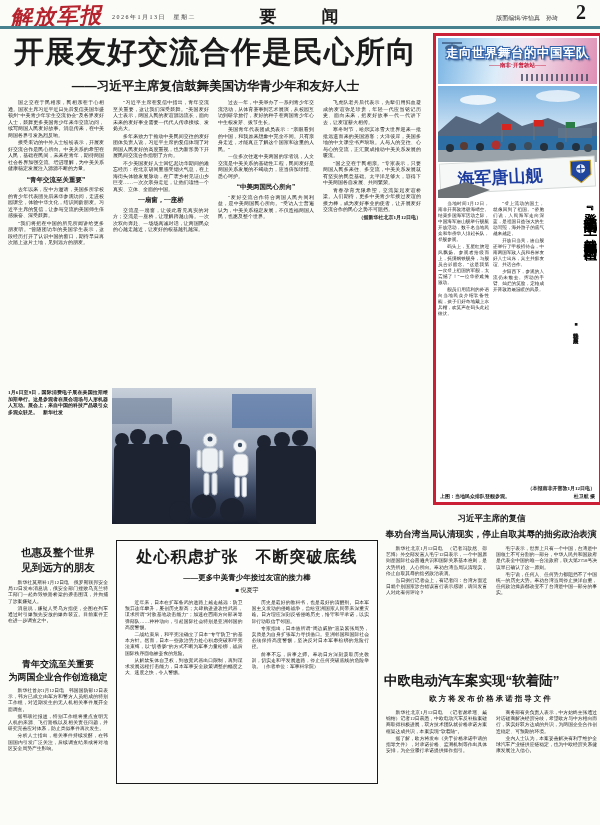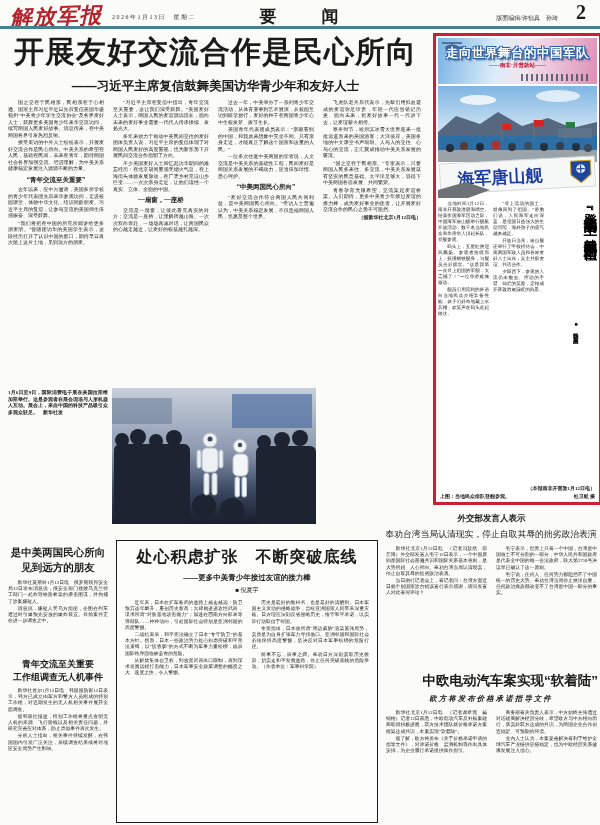--- a/index.html
+++ b/index.html
@@ -59,36 +59,36 @@
              padding:2px 2px 1px 2px;}
 
   
   .bl-hl1{left:8px;top:545px;width:100px;text-align:center;font-size:10.5px;font-weight:900;line-height:1.4;}
   .bl-body1{left:8px;top:580px;width:100px;height:74px;}
   .bl-hl2{left:8px;top:658px;width:100px;text-align:center;font-size:9px;font-weight:900;line-height:1.4;}
   .bl-body2{left:8px;top:688px;width:100px;height:132px;}
   .small-col{overflow:hidden;font-size:4.8px;line-height:6.2px;text-align:justify;color:#222;}
 
   
-  .cbox{left:116px;top:540px;width:262px;height:283px;border:1.5px solid #1a1a1a;box-sizing:border-box;
+  .cbox{left:116px;top:540px;width:262px;height:244px;border:1.5px solid #1a1a1a;box-sizing:border-box;
         padding:6px 8px;background:#fdfdfb;}
   .cbox-hl{text-align:center;font-size:16px;font-weight:900;letter-spacing:1px;}
   .cbox-sub{text-align:center;font-size:7.5px;font-weight:bold;margin-top:5px;}
   .cbox-by{text-align:center;font-size:6px;margin-top:3px;}
   .cbox-cols{display:flex;gap:9px;margin-top:5px;height:196px;overflow:hidden;}
   .cbox-col{flex:1;overflow:hidden;font-size:4.8px;line-height:6.2px;text-align:justify;}
 
   
   .kicker{left:386px;top:513px;width:211px;text-align:center;font-size:8.5px;font-weight:900;}
-  .tw-hl{left:384px;top:529px;width:214px;text-align:center;font-size:8.8px;font-weight:400;
+  .tw-hl{left:384px;top:529px;width:214px;text-align:center;font-size:8.8px;font-weight:700;
          letter-spacing:0;white-space:nowrap;}
   .tw-c1{left:386px;top:546px;width:101px;height:118px;}
   .tw-c2{left:496px;top:546px;width:101px;height:118px;}
-  .ev-hl{left:384px;top:672px;width:214px;text-align:right;font-size:13.5px;font-weight:900;}
-  .ev-sub{left:384px;top:694px;width:214px;text-align:center;font-size:7.5px;font-weight:bold;letter-spacing:2px;font-style:italic;}
+  .ev-hl{left:384px;top:672px;width:214px;text-align:left;font-size:13.5px;font-weight:900;}
+  .ev-sub{left:384px;top:694px;width:214px;text-align:center;font-size:7.5px;font-weight:bold;letter-spacing:2px;}
   .ev-c1{left:386px;top:710px;width:101px;height:112px;}
   .ev-c2{left:496px;top:710px;width:101px;height:112px;}
 </style>
 </head>
 <body>
 
 <div id="page">
 
   <div class="abs logo">解放军报</div>
   <div class="abs m-date">2026年1月13日　星期二</div>
@@ -273,31 +273,31 @@
       </div>
     </div>
     <div class="f-dateline">（本报南非开普敦1月12日电）</div>
     <div class="f-caption">
       <span>上图：当地民众排队登舰参观。</span>
       <span>杜卫航 摄</span>
     </div>
   </div>
 
   <div class="abs bl-hl1 sans">
-    <div>是中美两国民心所向</div>
+    <div>也惠及整个世界</div>
     <div>见到远方的朋友</div>
   </div>
   <div class="abs col small-col bl-body1">
       <p class="para">新华社莫斯科1月12日电　俄罗斯联邦安全局12日发布消息说，俄安全部门挫败乌克兰特工部门一起炸毁铁路桥梁的袭击图谋，并拘捕了涉案嫌疑人。</p>
       <p class="para">消息说，嫌疑人受乌方指使，企图在列车通过时引爆预先安放的爆炸装置。目前案件正在进一步调查之中。</p>
     </div>
 
   <div class="abs bl-hl2 sans">
     <div>青年交流至关重要</div>
-    <div>工作组调查无人机事件</div>
+    <div>为两国企业合作创造稳定</div>
   </div>
   <div class="abs col small-col bl-body2">
       <p class="para">新华社首尔1月12日电　韩国国防部12日表示，韩方已成立由军方和警方人员组成的特别工作组，对近期发生的无人机相关事件展开全面调查。</p>
       <p class="para">据韩联社报道，特别工作组将重点查明无人机的来源、飞行路线以及相关责任问题，并研究完善应对体系，防止类似事件再次发生。</p>
       <p class="para">分析人士指出，相关事件持续发酵，在韩国国内引发广泛关注，后续调查结果或将对地区安全局势产生影响。</p>
     </div>
 
   <div class="abs cbox">
     <div class="cbox-hl sans">处心积虑扩张　不断突破底线</div>
     <div class="cbox-sub sans">——更多中美青少年接过友谊的接力棒</div>
@@ -309,21 +309,21 @@
           <p class="para">从解禁集体自卫权，到放宽武器出口限制，再到谋求发展远程打击能力，日本军事安全政策调整的幅度之大、速度之快，令人警惕。</p>
         </div>
       <div class="cbox-col">
           <p class="para">历史是最好的教科书，也是最好的清醒剂。日本军国主义发动的侵略战争，曾给亚洲国家人民带来深重灾难。日方理应深刻反省侵略历史，恪守和平承诺，以实际行动取信于邻国。</p>
           <p class="para">专家指出，日本借所谓“周边威胁”渲染紧张局势，实质是为自身扩张军力寻找借口。亚洲邻国和国际社会必须保持高度警惕，坚决反对日本军事松绑的危险行径。</p>
           <p class="para">前事不忘，后事之师。奉劝日方深刻汲取历史教训，切实走和平发展道路，停止任何突破底线的危险举动。（作者单位：军事科学院）</p>
         </div>
     </div>
   </div>
 
-  <div class="abs kicker sans">外交部发言人表示</div>
+  <div class="abs kicker sans">习近平主席的复信</div>
   <div class="abs tw-hl sans">奉劝台湾当局认清现实，停止自取其辱的拙劣政治表演</div>
   <div class="abs col small-col tw-c1">
       <p class="para">新华社北京1月12日电　（记者冯歆然、邵艺博）外交部发言人毛宁12日表示，一个中国原则是国际社会普遍共识和国际关系基本准则，是大势所趋、人心所向。奉劝台湾当局认清现实，停止自取其辱的拙劣政治表演。</p>
       <p class="para">当日例行记者会上，有记者问：台湾方面近日就个别国家涉台错误言行表示感谢，请问发言人对此有何评论？</p>
     </div>
   <div class="abs col small-col tw-c2">
       <p class="para">毛宁表示，世界上只有一个中国，台湾是中国领土不可分割的一部分，中华人民共和国政府是代表全中国的唯一合法政府，联大第2758号决议早已确认了这一原则。</p>
       <p class="para">毛宁说，任何人、任何势力都阻挡不了中国统一的历史大势。奉劝台湾当局停止挟洋自重，任何政治操弄都改变不了台湾是中国一部分的事实。</p>
     </div>
 

